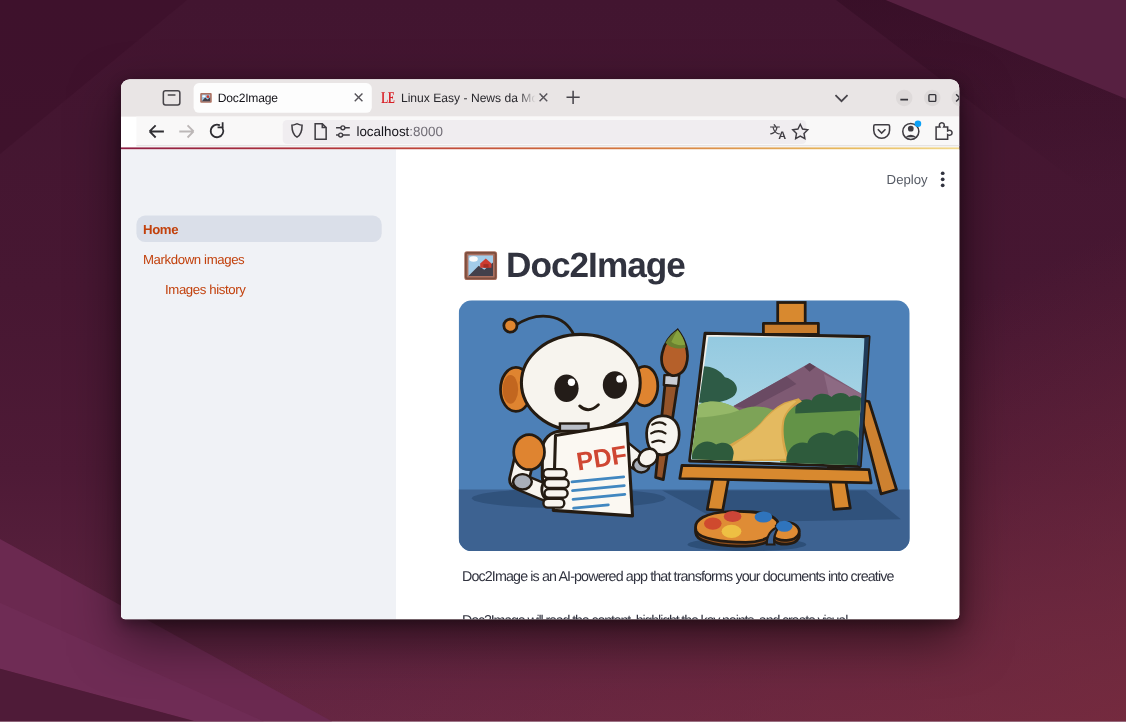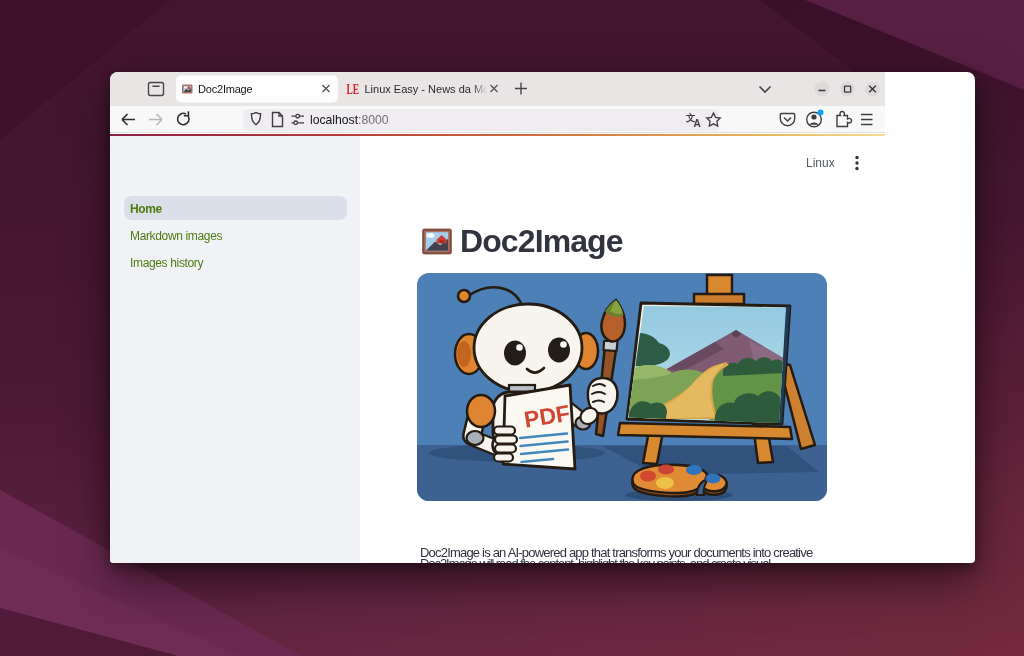--- a/index.html
+++ b/index.html
@@ -1,31 +1,31 @@
 <!DOCTYPE html>
 <html><head>
 <meta charset="utf-8">
 <style>
 * { margin:0; padding:0; box-sizing:border-box; }
 html,body { width:1024px; height:656px; overflow:hidden; font-family:"Liberation Sans", sans-serif; }
 #desktop { position:absolute; inset:0; width:1024px; height:656px;
   background:linear-gradient(180deg, #421530 0%, #471732 40%, #4e1a36 65%, #5a213e 85%, #622543 100%); }
 #desktop svg { position:absolute; inset:0; }
-#win { position:absolute; left:110px; top:72px; width:865px; height:491px;
+#win { position:absolute; left:110px; top:72px; width:762px; height:491px;
   border-radius:8px 8px 4px 4px; overflow:hidden;
   box-shadow:0 18px 45px rgba(0,0,0,0.5), 0 4px 12px rgba(0,0,0,0.35); background:#fff; }
 #tabbar { position:absolute; left:0; top:0; width:775px; height:34px; background:#e9e5e5; }
-#navbar { position:absolute; left:0; top:34px; width:775px; height:27px; background:#f9f8f8; border-bottom:1px solid #e2dede; }
+#navbar { position:absolute; left:14px; top:34px; width:775px; height:27px; background:#f9f8f8; border-bottom:1px solid #e2dede; }
 #urlbar { position:absolute; left:133px; top:2.5px; width:476px; height:22px; border-radius:4px; background:#f0edf0; }
 #decor { position:absolute; left:0; top:62px; width:775px; height:2px;
   background:linear-gradient(90deg, #8e1d43 0%, #b93a38 30%, #d4793f 60%, #e7b95e 85%, #f2dc92 100%); }
 #content { position:absolute; left:0; top:64px; width:775px; height:427px; background:#ffffff; }
 #sidebar { position:absolute; left:0; top:0; width:250px; height:427px; background:#f0f2f6; }
 .pill { position:absolute; left:14px; top:60px; width:223px; height:24px; border-radius:8px; background:#dadfe9; }
-.navitem { position:absolute; left:20px; font-size:12px; letter-spacing:-0.35px; color:#4d7c0f; }
+.navitem { position:absolute; left:20px; font-size:12px; letter-spacing:-0.35px; color:#c2410c; }
 #main { position:absolute; left:250px; top:0; width:525px; height:427px; background:#fff; }
 #illus { position:absolute; left:307px; top:137px; width:410px; height:228px; }
 .para { position:absolute; left:310px; font-size:13px; letter-spacing:-0.8px; color:#31333F; white-space:nowrap; }
 #deploy { position:absolute; left:696px; top:19.5px; font-size:12px; color:#555a64; }
 #h1 { position:absolute; left:350px; top:88.5px; font-size:32px; font-weight:bold; color:#31333F; letter-spacing:-0.9px; margin-top:-2px; }
 </style>
 </head>
 <body>
 <div id="desktop">
   <svg width="1024" height="656" viewBox="0 0 1024 656">
@@ -169,24 +169,24 @@
         <path d="M751 8.5 h11.5 M751 13.5 h11.5 M751 18.5 h11.5"></path>
       </g>
     </svg>
   </div>
   <div id="decor"></div>
   <div id="content">
     <div id="sidebar">
       <div class="pill"></div>
       <div class="navitem" style="top:66px; font-weight:bold;">Home</div>
       <div class="navitem" style="top:93px;">Markdown images</div>
-      <div class="navitem" style="top:120px;">Images history</div>
+      <div class="navitem" style="top:120px;margin-left:20px;">Images history</div>
     </div>
     <div id="main"></div>
-    <div id="deploy">Linux</div>
+    <div id="deploy">Deploy</div>
     <svg id="dots" width="6" height="16" viewBox="0 0 6 16" style="position:absolute;left:744px;top:19px;">
       <circle cx="3" cy="2.5" r="1.7" fill="#31333F"></circle>
       <circle cx="3" cy="8" r="1.7" fill="#31333F"></circle>
       <circle cx="3" cy="13.5" r="1.7" fill="#31333F"></circle>
     </svg>
     <svg id="emoji" width="32" height="27" viewBox="0 0 33 29" style="position:absolute;left:311px;top:91.5px;">
       <rect x="0.5" y="0.5" width="32" height="28" rx="2.5" fill="#ab7060"></rect>
       <rect x="2" y="2" width="29" height="25" rx="1.5" fill="none" stroke="#7d4e3e" stroke-width="1.8"></rect>
       <rect x="4.5" y="4.5" width="24" height="20" fill="#a3cdea"></rect>
       <path d="M4.5 24.5 L14.5 14.5 L20 18.5 L28.5 11.5 L28.5 24.5 Z" fill="#43404b"></path>
@@ -309,16 +309,16 @@
         <path d="M216 210 C 212 199, 226 193, 246 192 C 268 191, 284 194, 289 200 C 291 202, 290 204, 288 206 C 294 200, 304 201, 308 206 C 312 211, 308 217, 300 218 C 293 219, 286 217, 285 212 C 282 217, 272 220, 261 220 C 240 220, 219 217, 216 210 Z" fill="#df8c35" stroke="#241b12" stroke-width="2.5"></path>
         <ellipse cx="231" cy="203" rx="8" ry="5.5" fill="#cf4a2e"></ellipse>
         <ellipse cx="249" cy="196.5" rx="8" ry="5" fill="#cb4537"></ellipse>
         <ellipse cx="248" cy="210" rx="9" ry="6" fill="#eec043"></ellipse>
         <path d="M280 222 C 280 214, 284 208, 291 206 C 287 212, 286 217, 287 222 Z" fill="#3d6291" stroke="#241b12" stroke-width="2"></path>
         <ellipse cx="277" cy="197" rx="8" ry="5" fill="#2f74bd"></ellipse>
         <ellipse cx="296" cy="205.5" rx="7.5" ry="5" fill="#2f74bd"></ellipse>
       </g>
     </svg>
     </div>
-    <div class="para" style="top:380px;margin-top:29px;">Doc2Image is an AI-powered app that transforms your documents into creative</div>
+    <div class="para" style="top:380px;">Doc2Image is an AI-powered app that transforms your documents into creative</div>
     <div class="para" style="top:420px; letter-spacing:-1.06px;">Doc2Image will read the content, highlight the key points, and create visual</div>
   </div>
 </div>
 
 </body></html>

